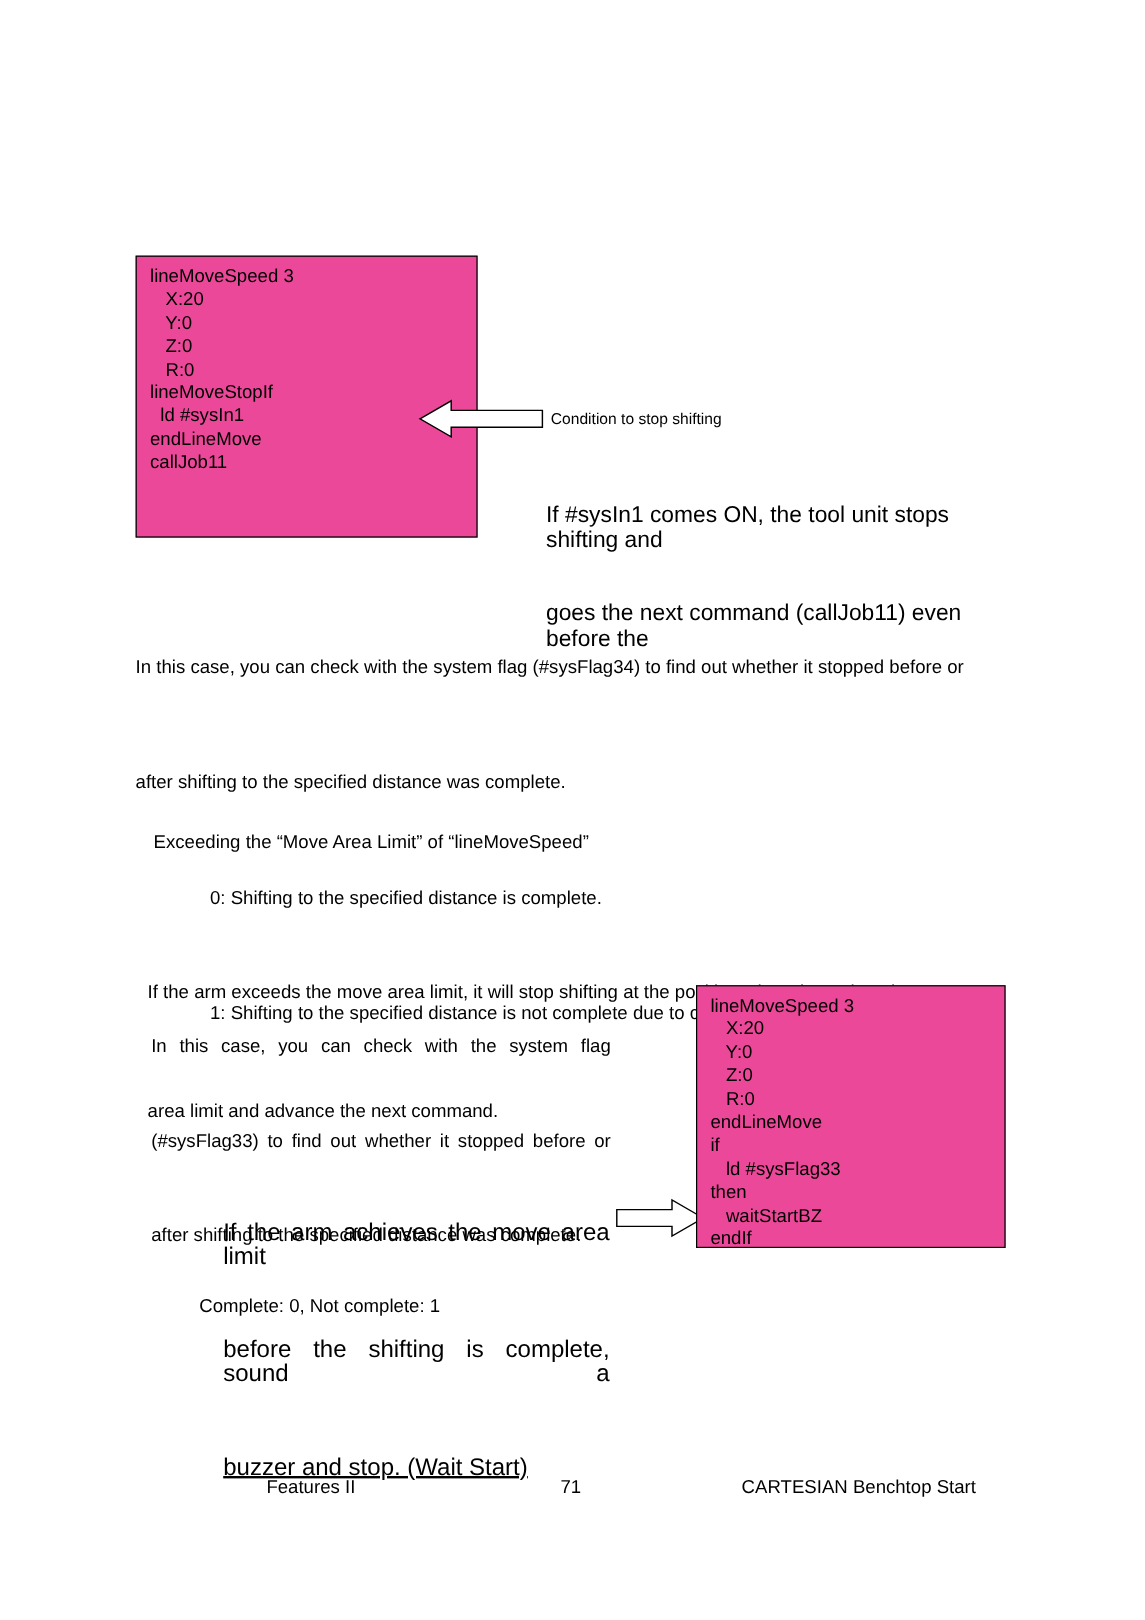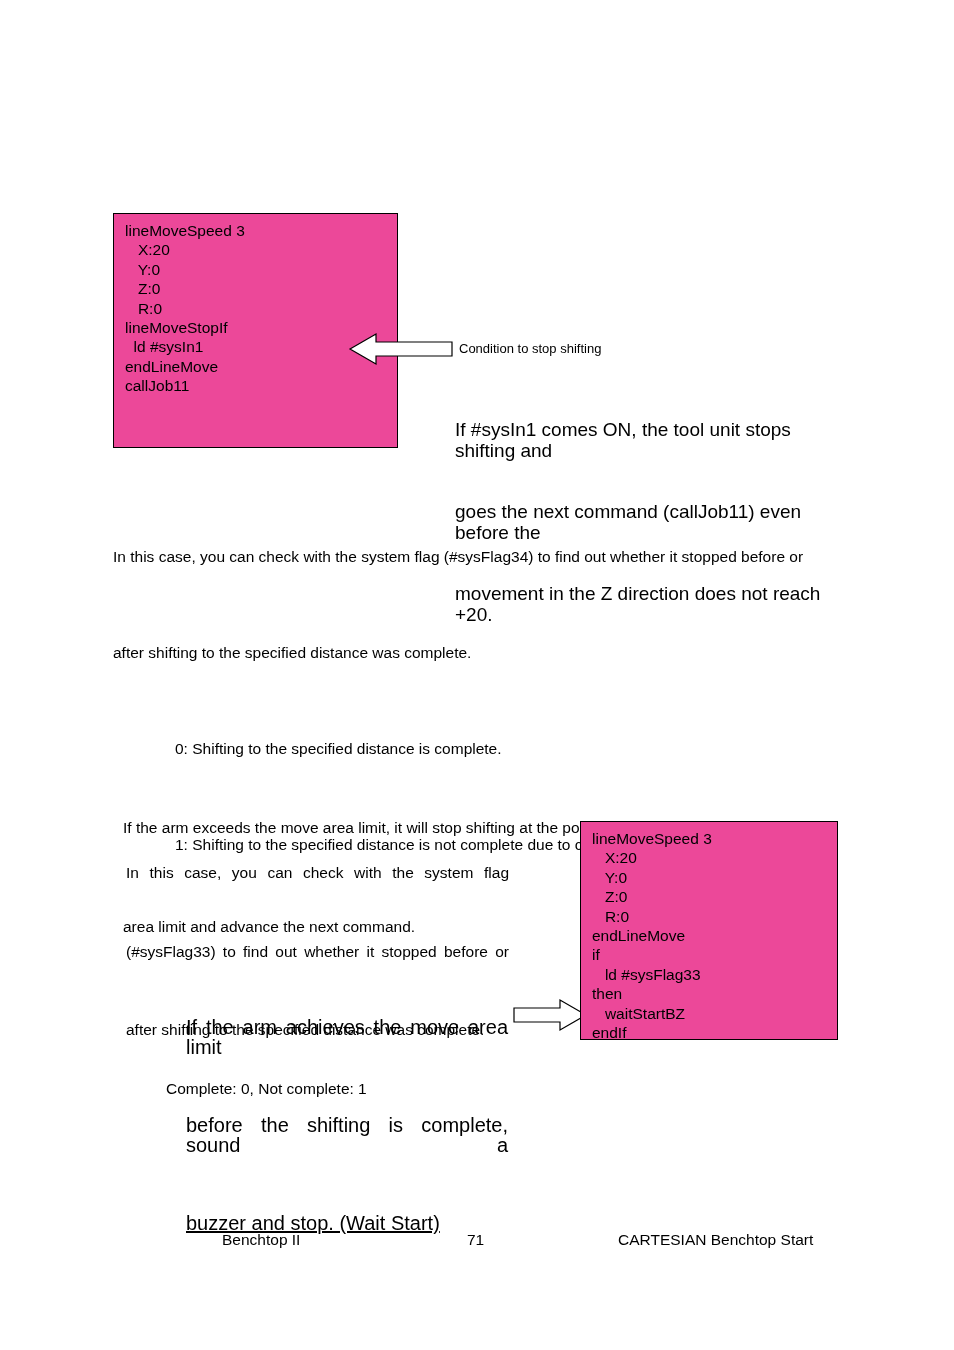--- a/index.html
+++ b/index.html
@@ -189,30 +189,30 @@
     <svg class="arrow-svg" viewBox="0 0 106 34" width="106" height="34">
       <polygon points="2,17 28,2 28,10 104,10 104,24 28,24 28,32" fill="#ffffff" stroke="#000000" stroke-width="1.2" stroke-linejoin="miter"></polygon>
     </svg>
   </div>
 
   <div class="abs para" id="callout-condition">Condition to stop shifting</div>
 
   <div class="abs para" id="callout-explain">
     <div>If #sysIn1 comes ON, the tool unit stops shifting and</div>
     <div>goes the next command (callJob11) even before the</div>
-    <div>movement in the Z direction does not reach +20.</div>
   </div>
 
   <div class="abs para" id="mid-body">
     <div>In this case, you can check with the system flag (#sysFlag34) to find out whether it stopped before or</div>
     <div>after shifting to the specified distance was complete.</div>
     <div class="indent">0: Shifting to the specified distance is complete.</div>
     <div class="indent">1: Shifting to the specified distance is not complete due to conditions.</div>
   </div>
 
+  <div class="abs para" id="section-heading">Exceeding the “Move Area Limit” of “lineMoveSpeed”</div>
 
   <div class="abs para" id="section-body">
     <div>If the arm exceeds the move area limit, it will stop shifting at the position where it reaches the move</div>
     <div>area limit and advance the next command.</div>
   </div>
 
   <div class="abs para" id="just-block-1">
     <div class="jline">In this case, you can check with the system flag</div>
     <div class="jline">(#sysFlag33) to find out whether it stopped before or</div>
     <div>after shifting to the specified distance was complete.</div>
@@ -239,18 +239,18 @@
     <div class="code-line">   R:0</div>
     <div class="code-line">endLineMove</div>
     <div class="code-line">if</div>
     <div class="code-line">   ld #sysFlag33</div>
     <div class="code-line">then</div>
     <div class="code-line">   waitStartBZ</div>
     <div class="code-line">endIf</div>
   </div>
 
   <div class="abs" id="footer">
-    <span id="footer-features">Benchtop II</span>
+    <span id="footer-features">Features II</span>
     <span id="footer-page">71</span>
     <span id="footer-product">CARTESIAN Benchtop Start</span>
   </div>
 
 </div>
 
 </body></html>

